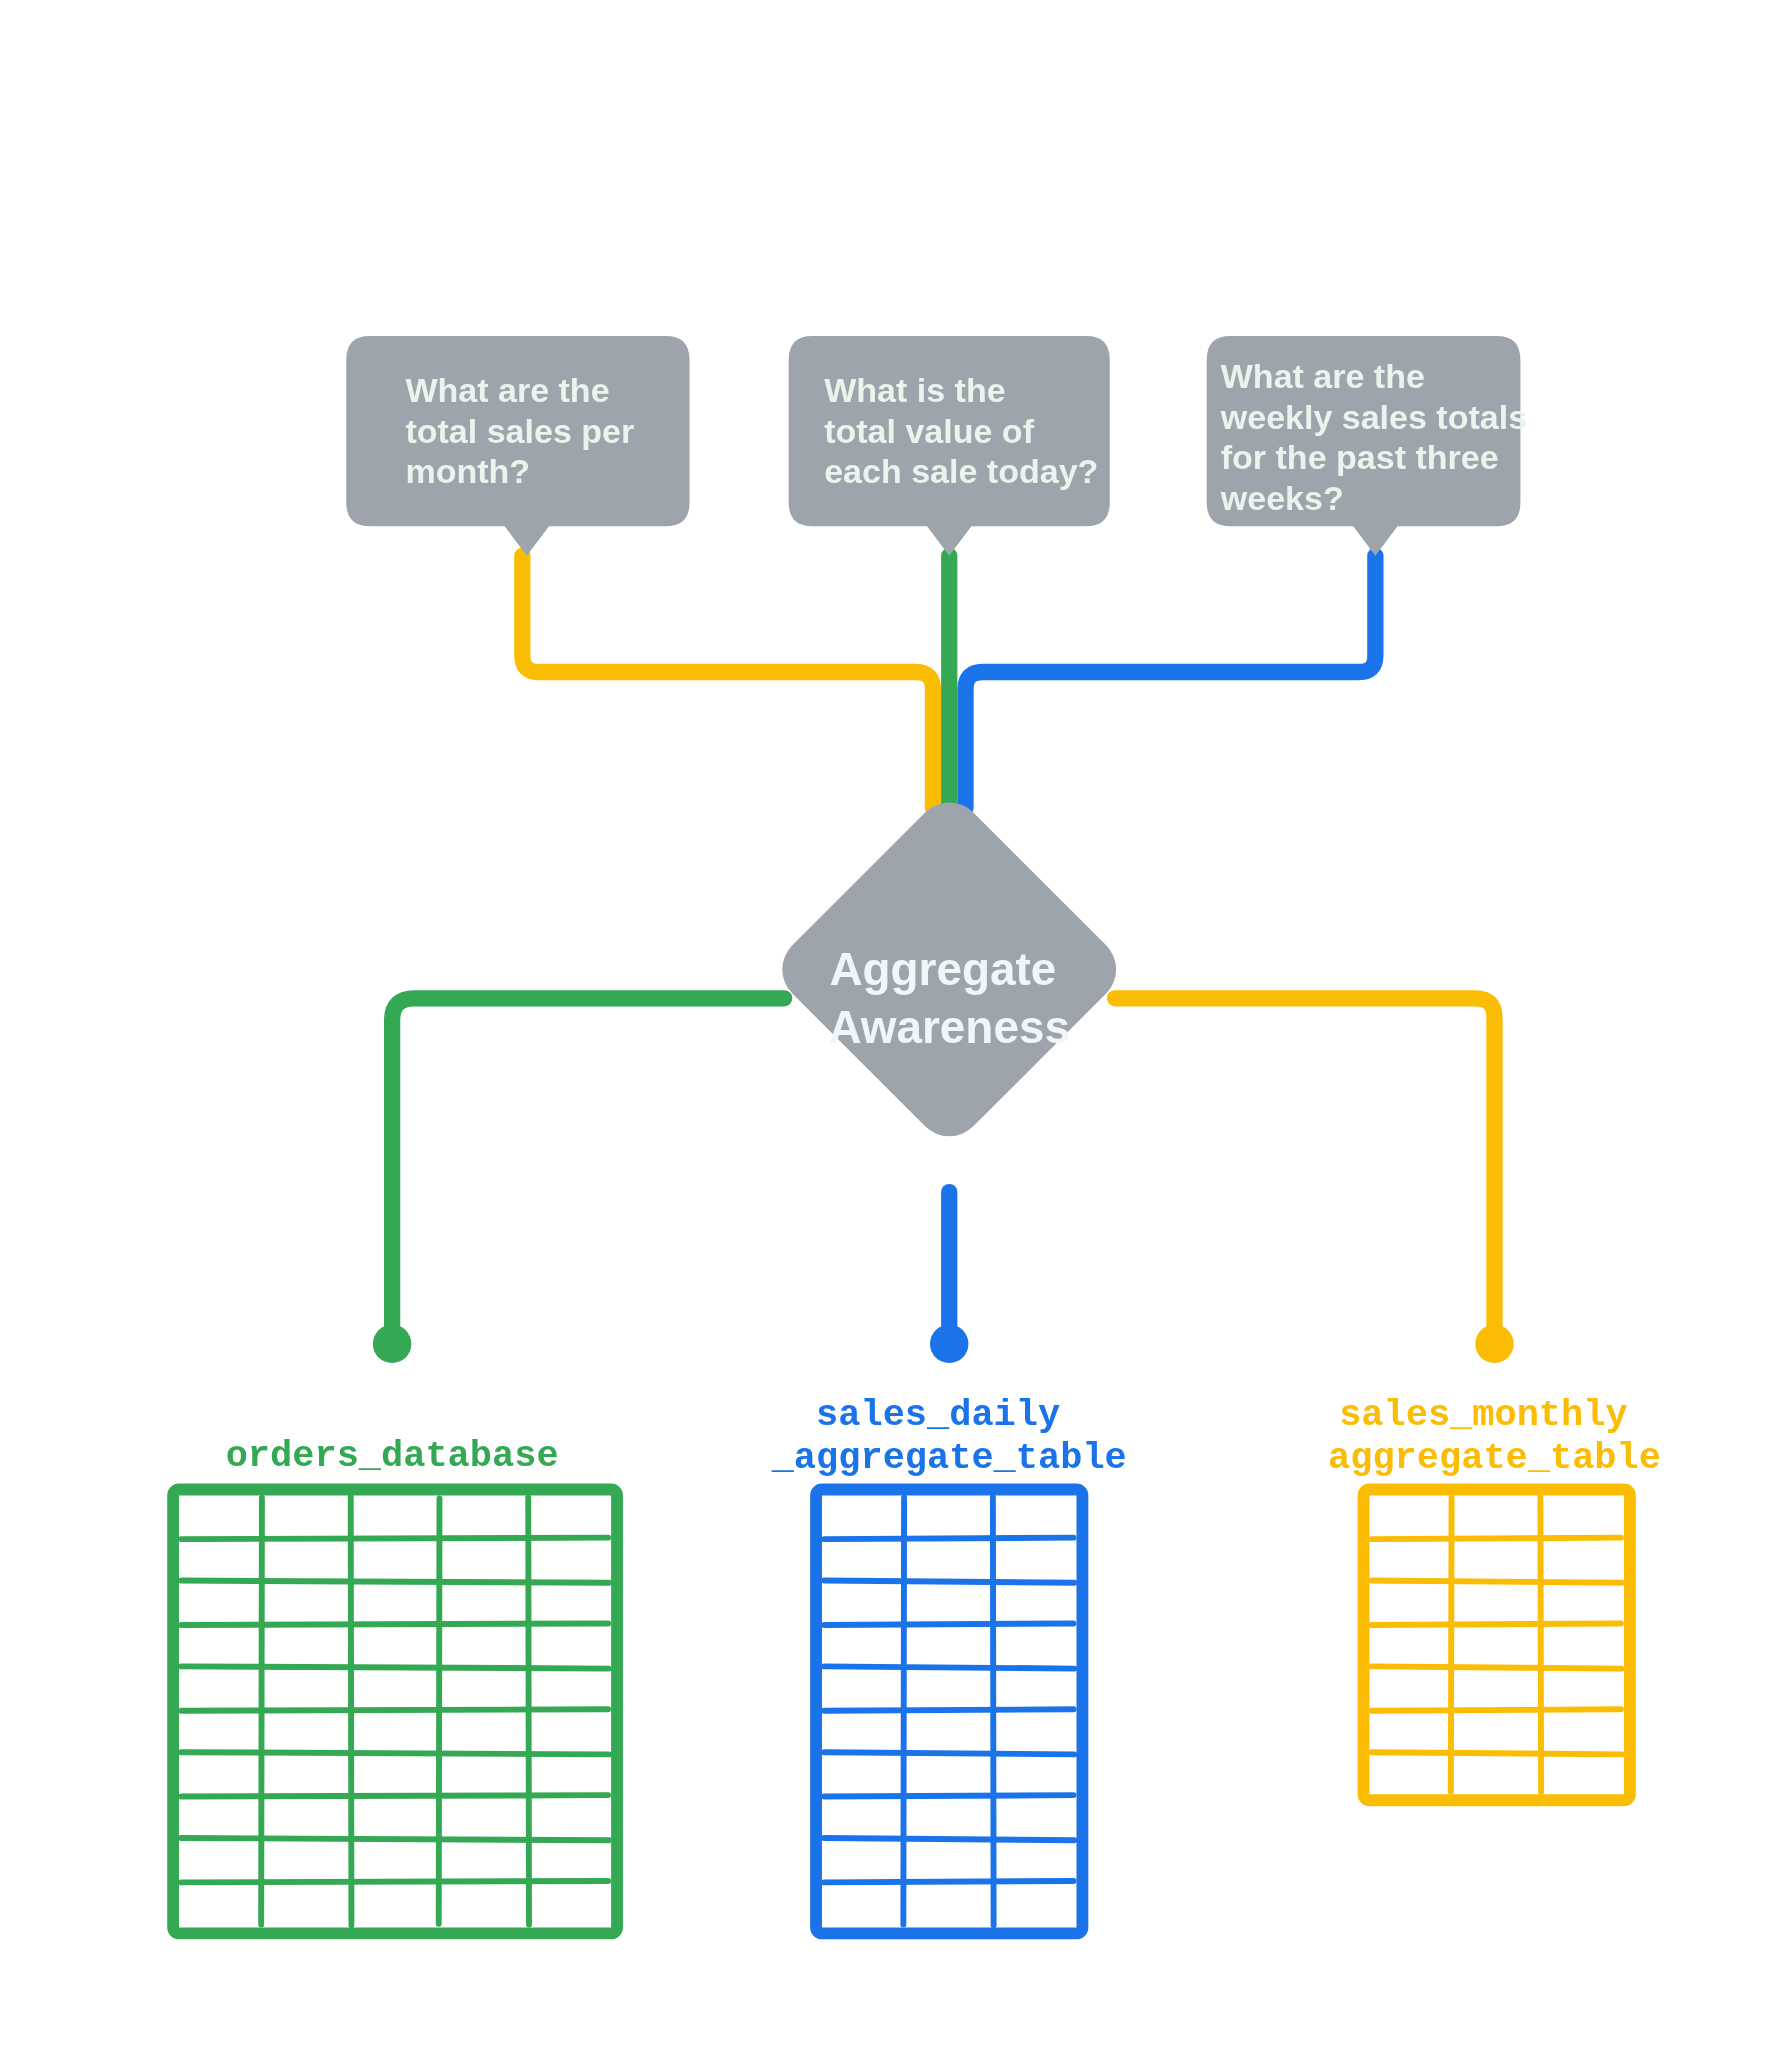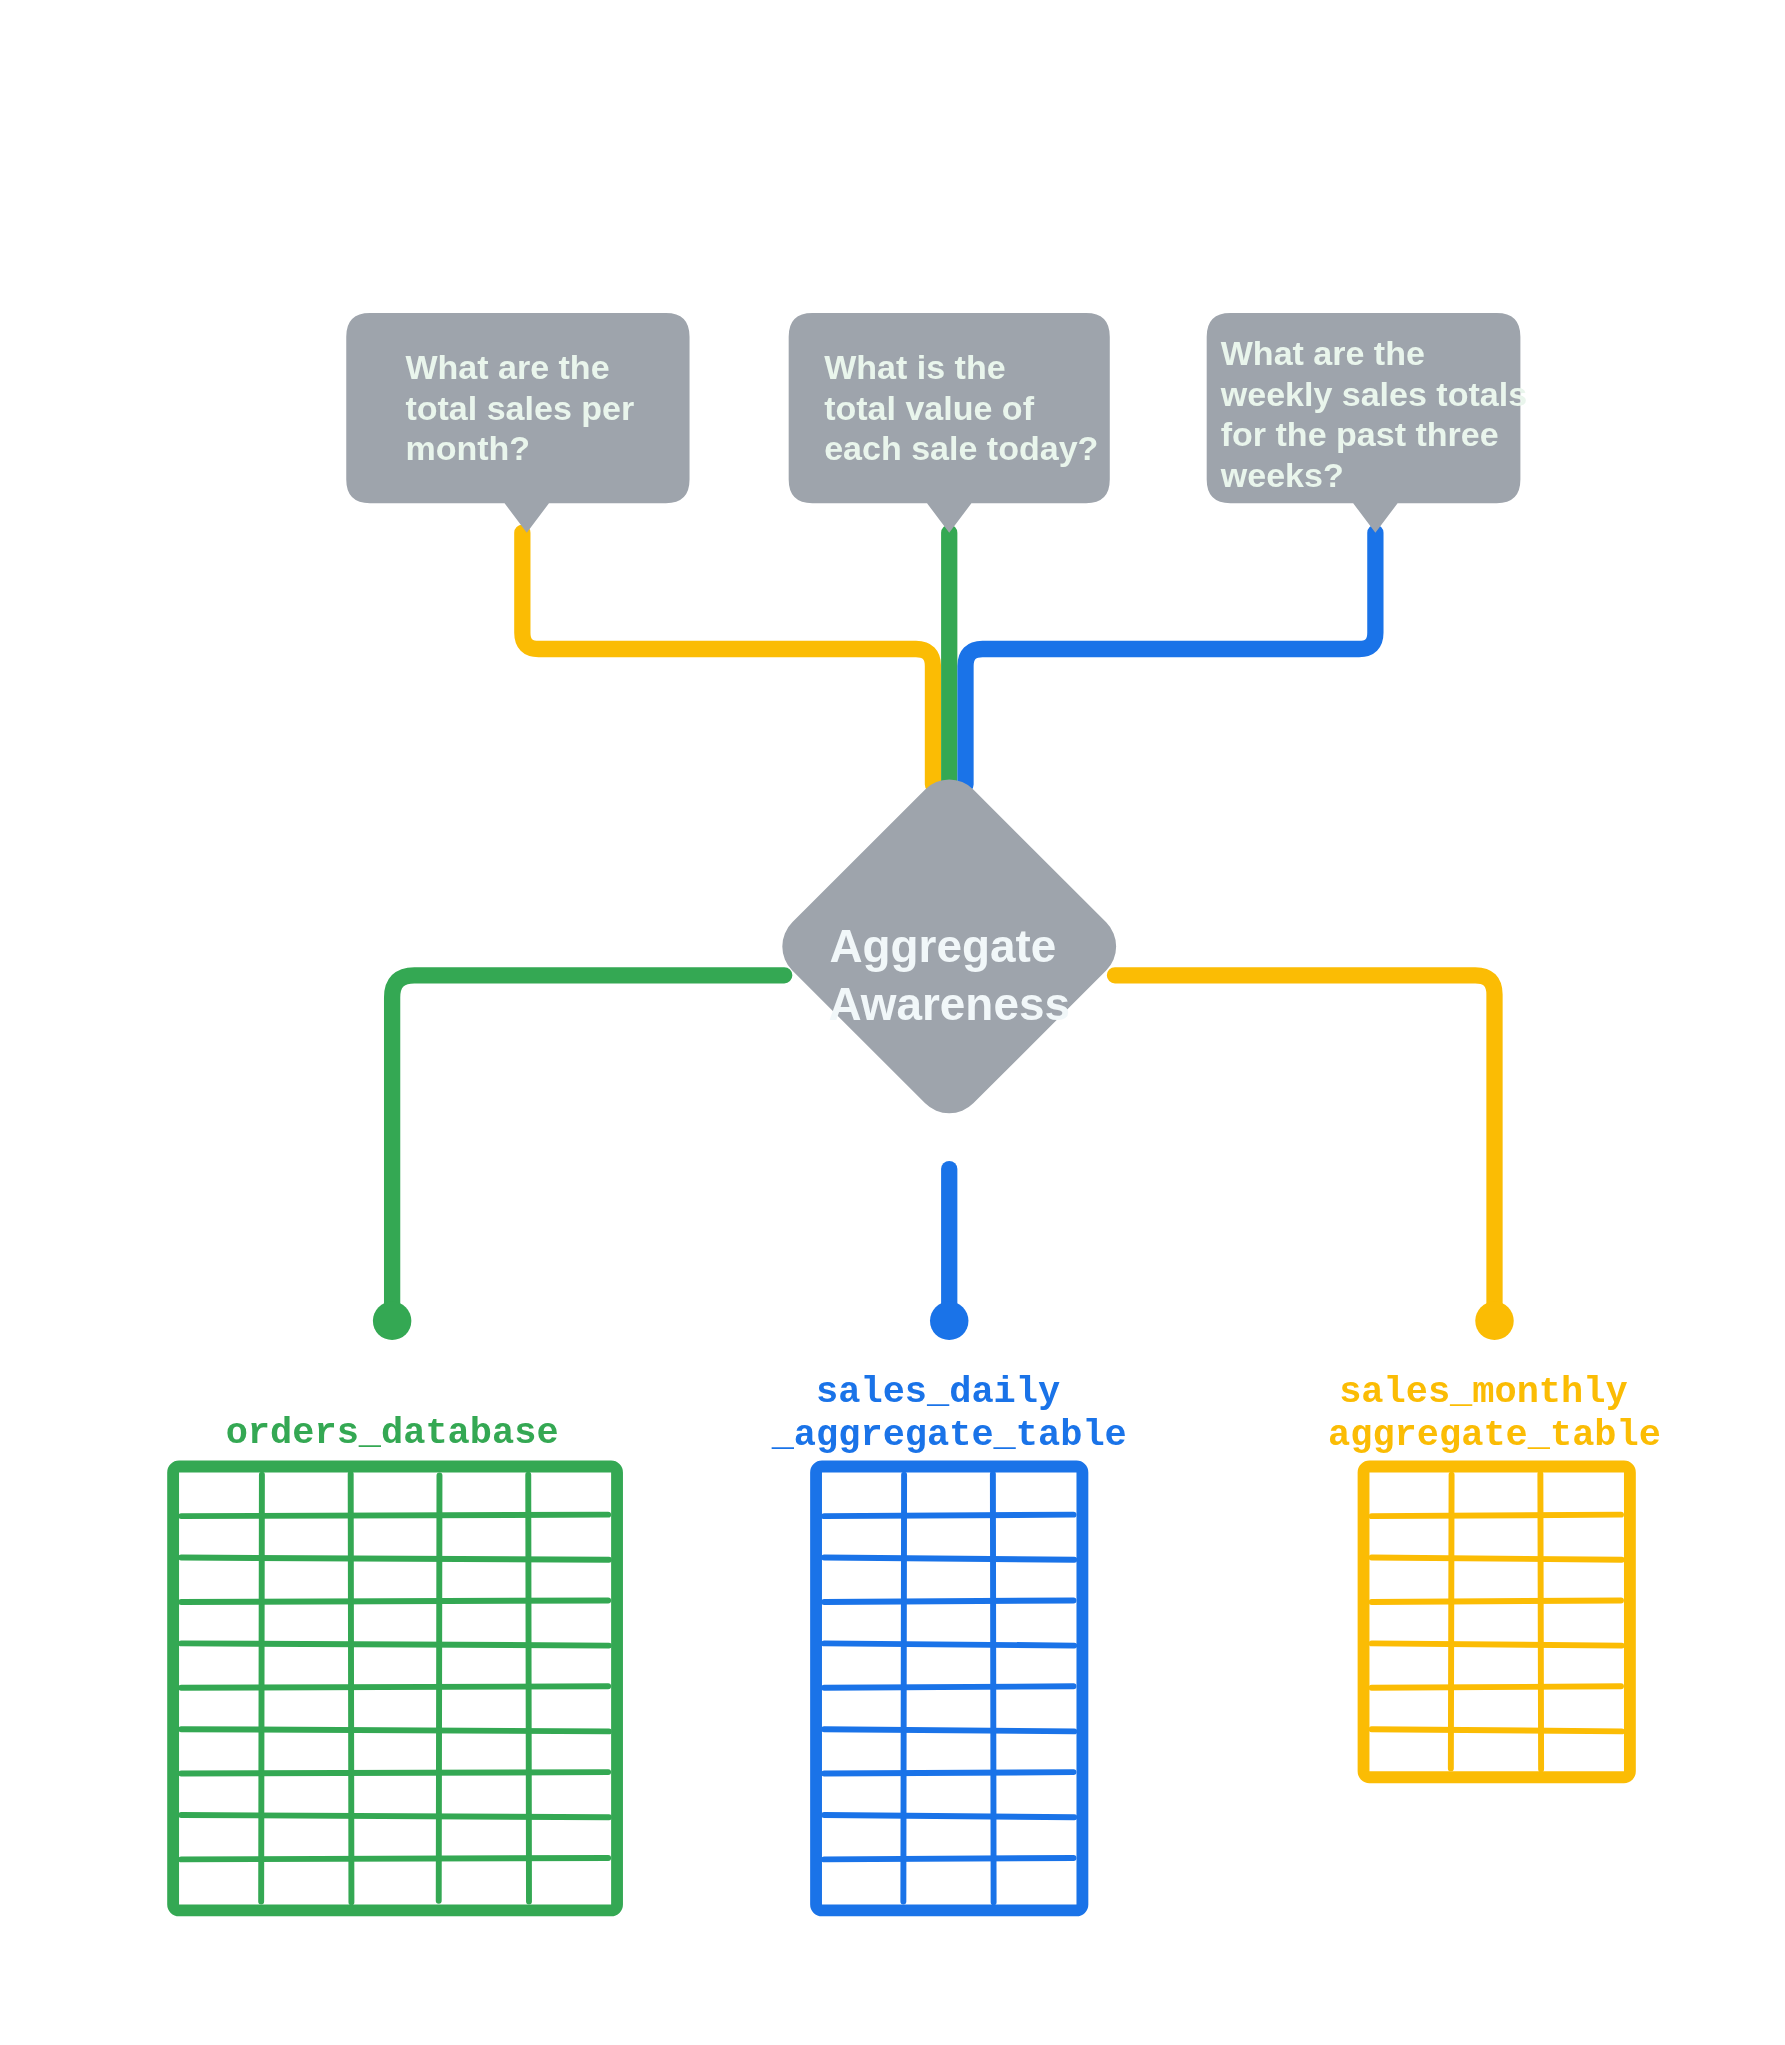--- a/index.html
+++ b/index.html
@@ -11,20 +11,21 @@
     width: 1786px;
     height: 2046px;
     overflow: hidden;
     font-family: "Liberation Sans", sans-serif;
   }
   #stage {
     position: relative;
     width: 1786px;
     height: 1482px;
     background: #ffffff;
+    margin-top: 23px;
   }
   #diagram {
     position: absolute;
     top: 0;
     left: 0;
     width: 1786px;
     height: 2046px;
     display: block;
   }
   .bubble-text {

